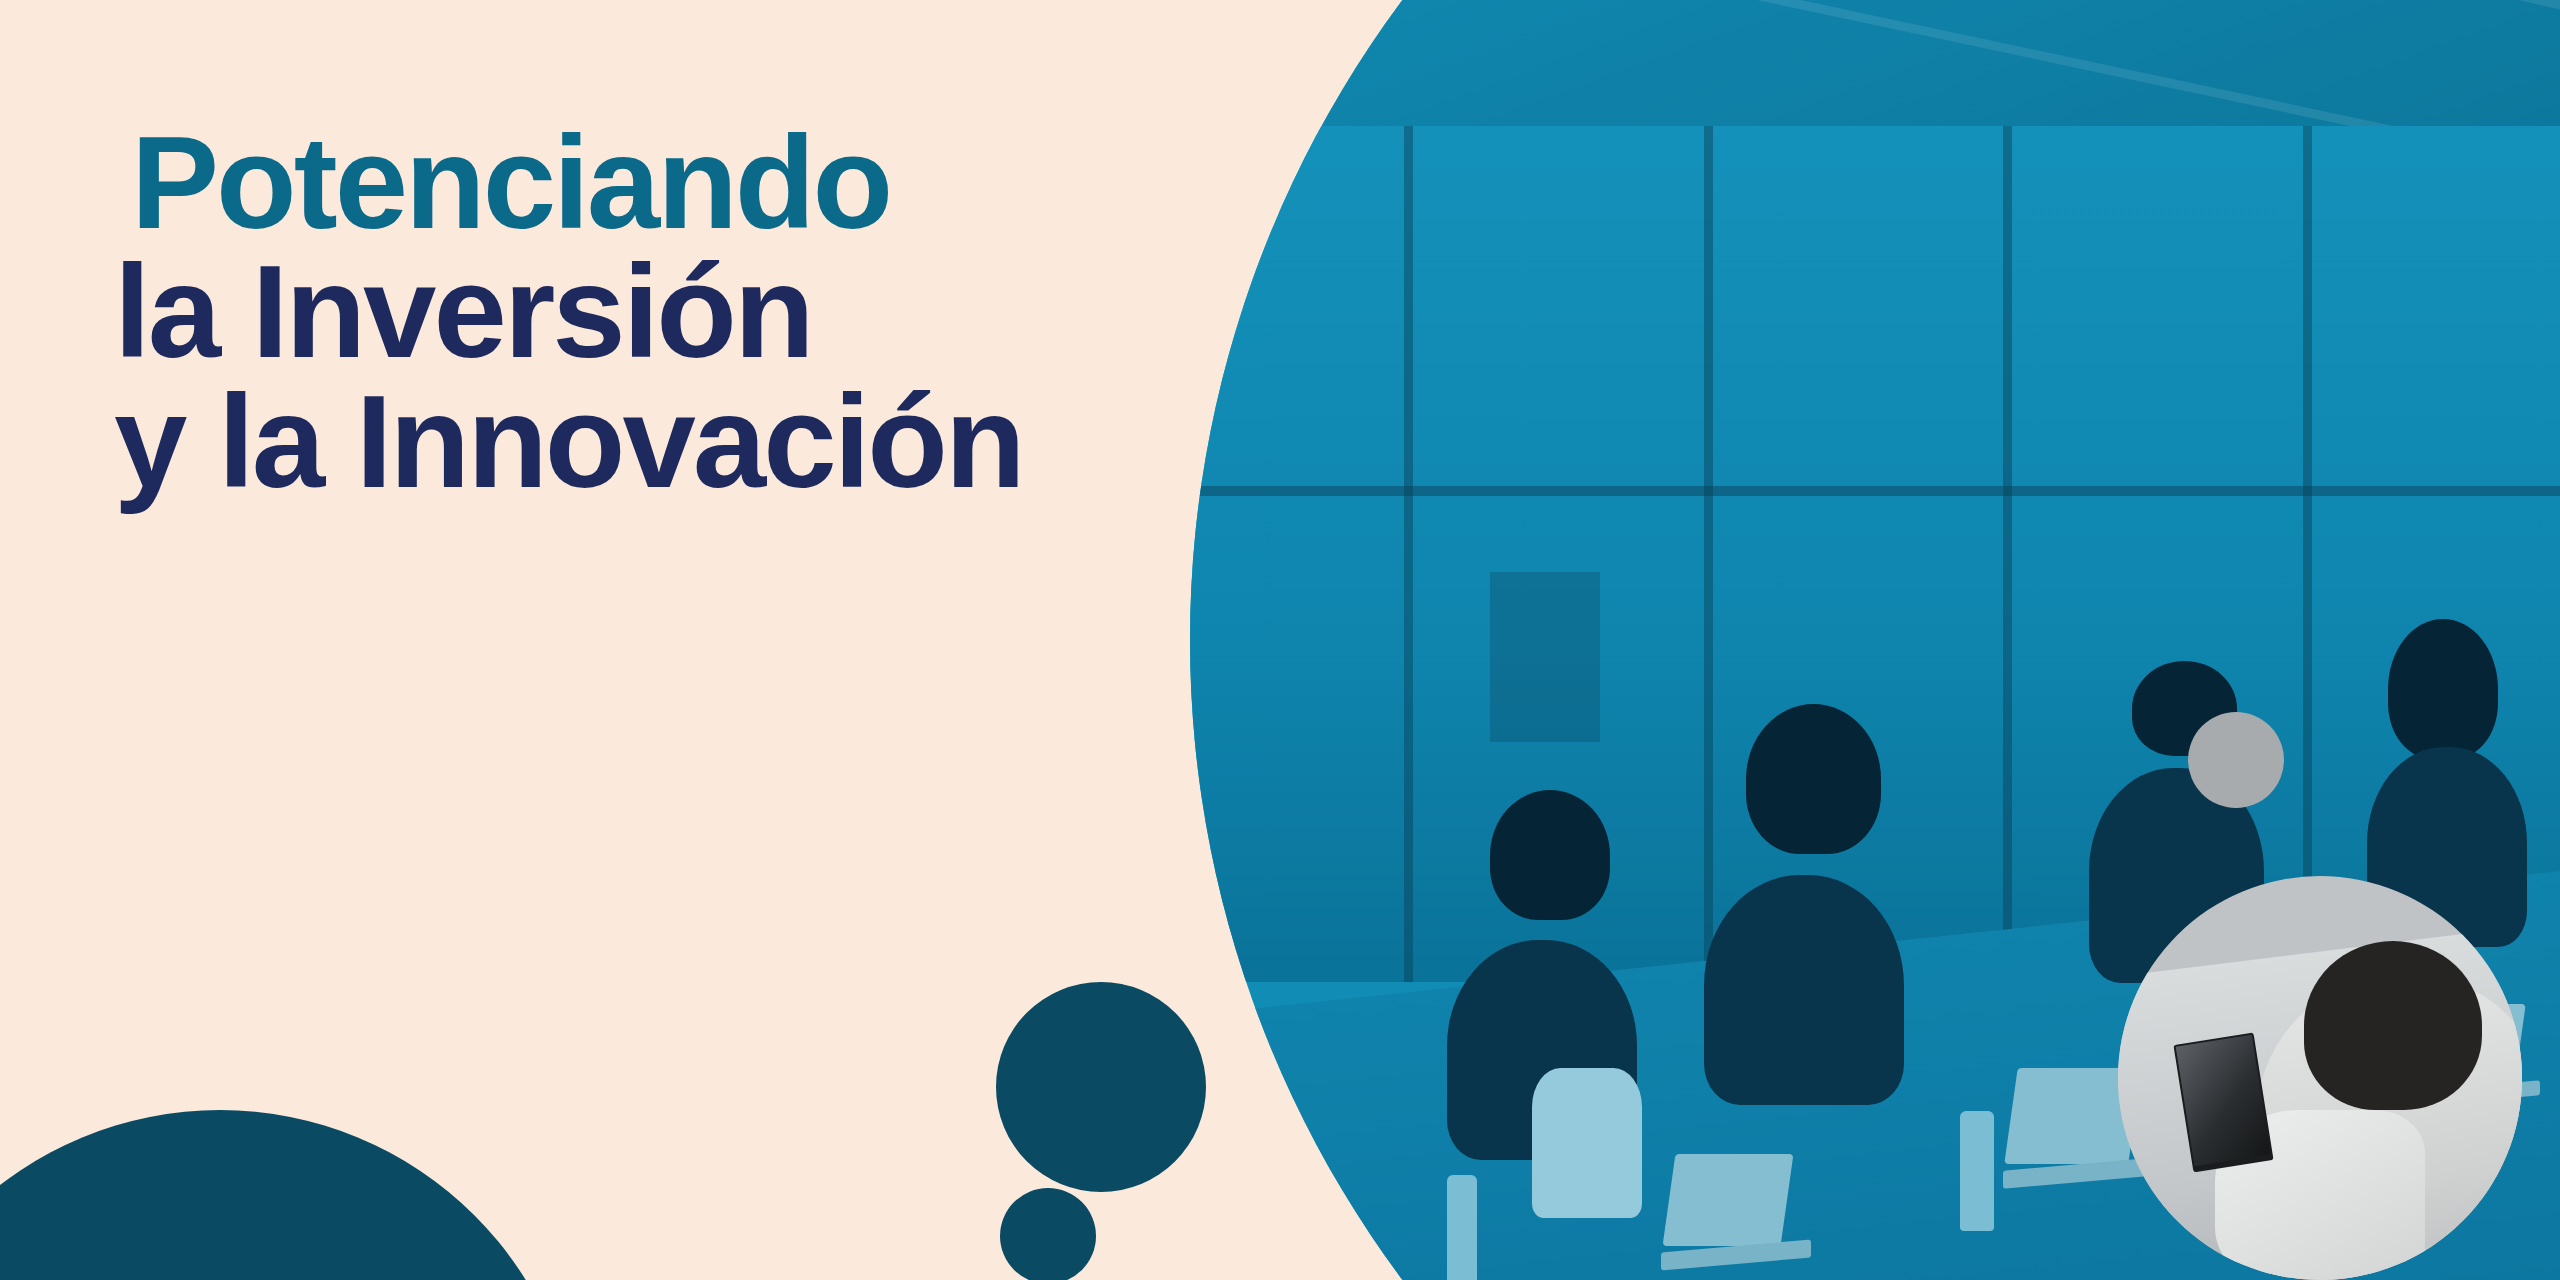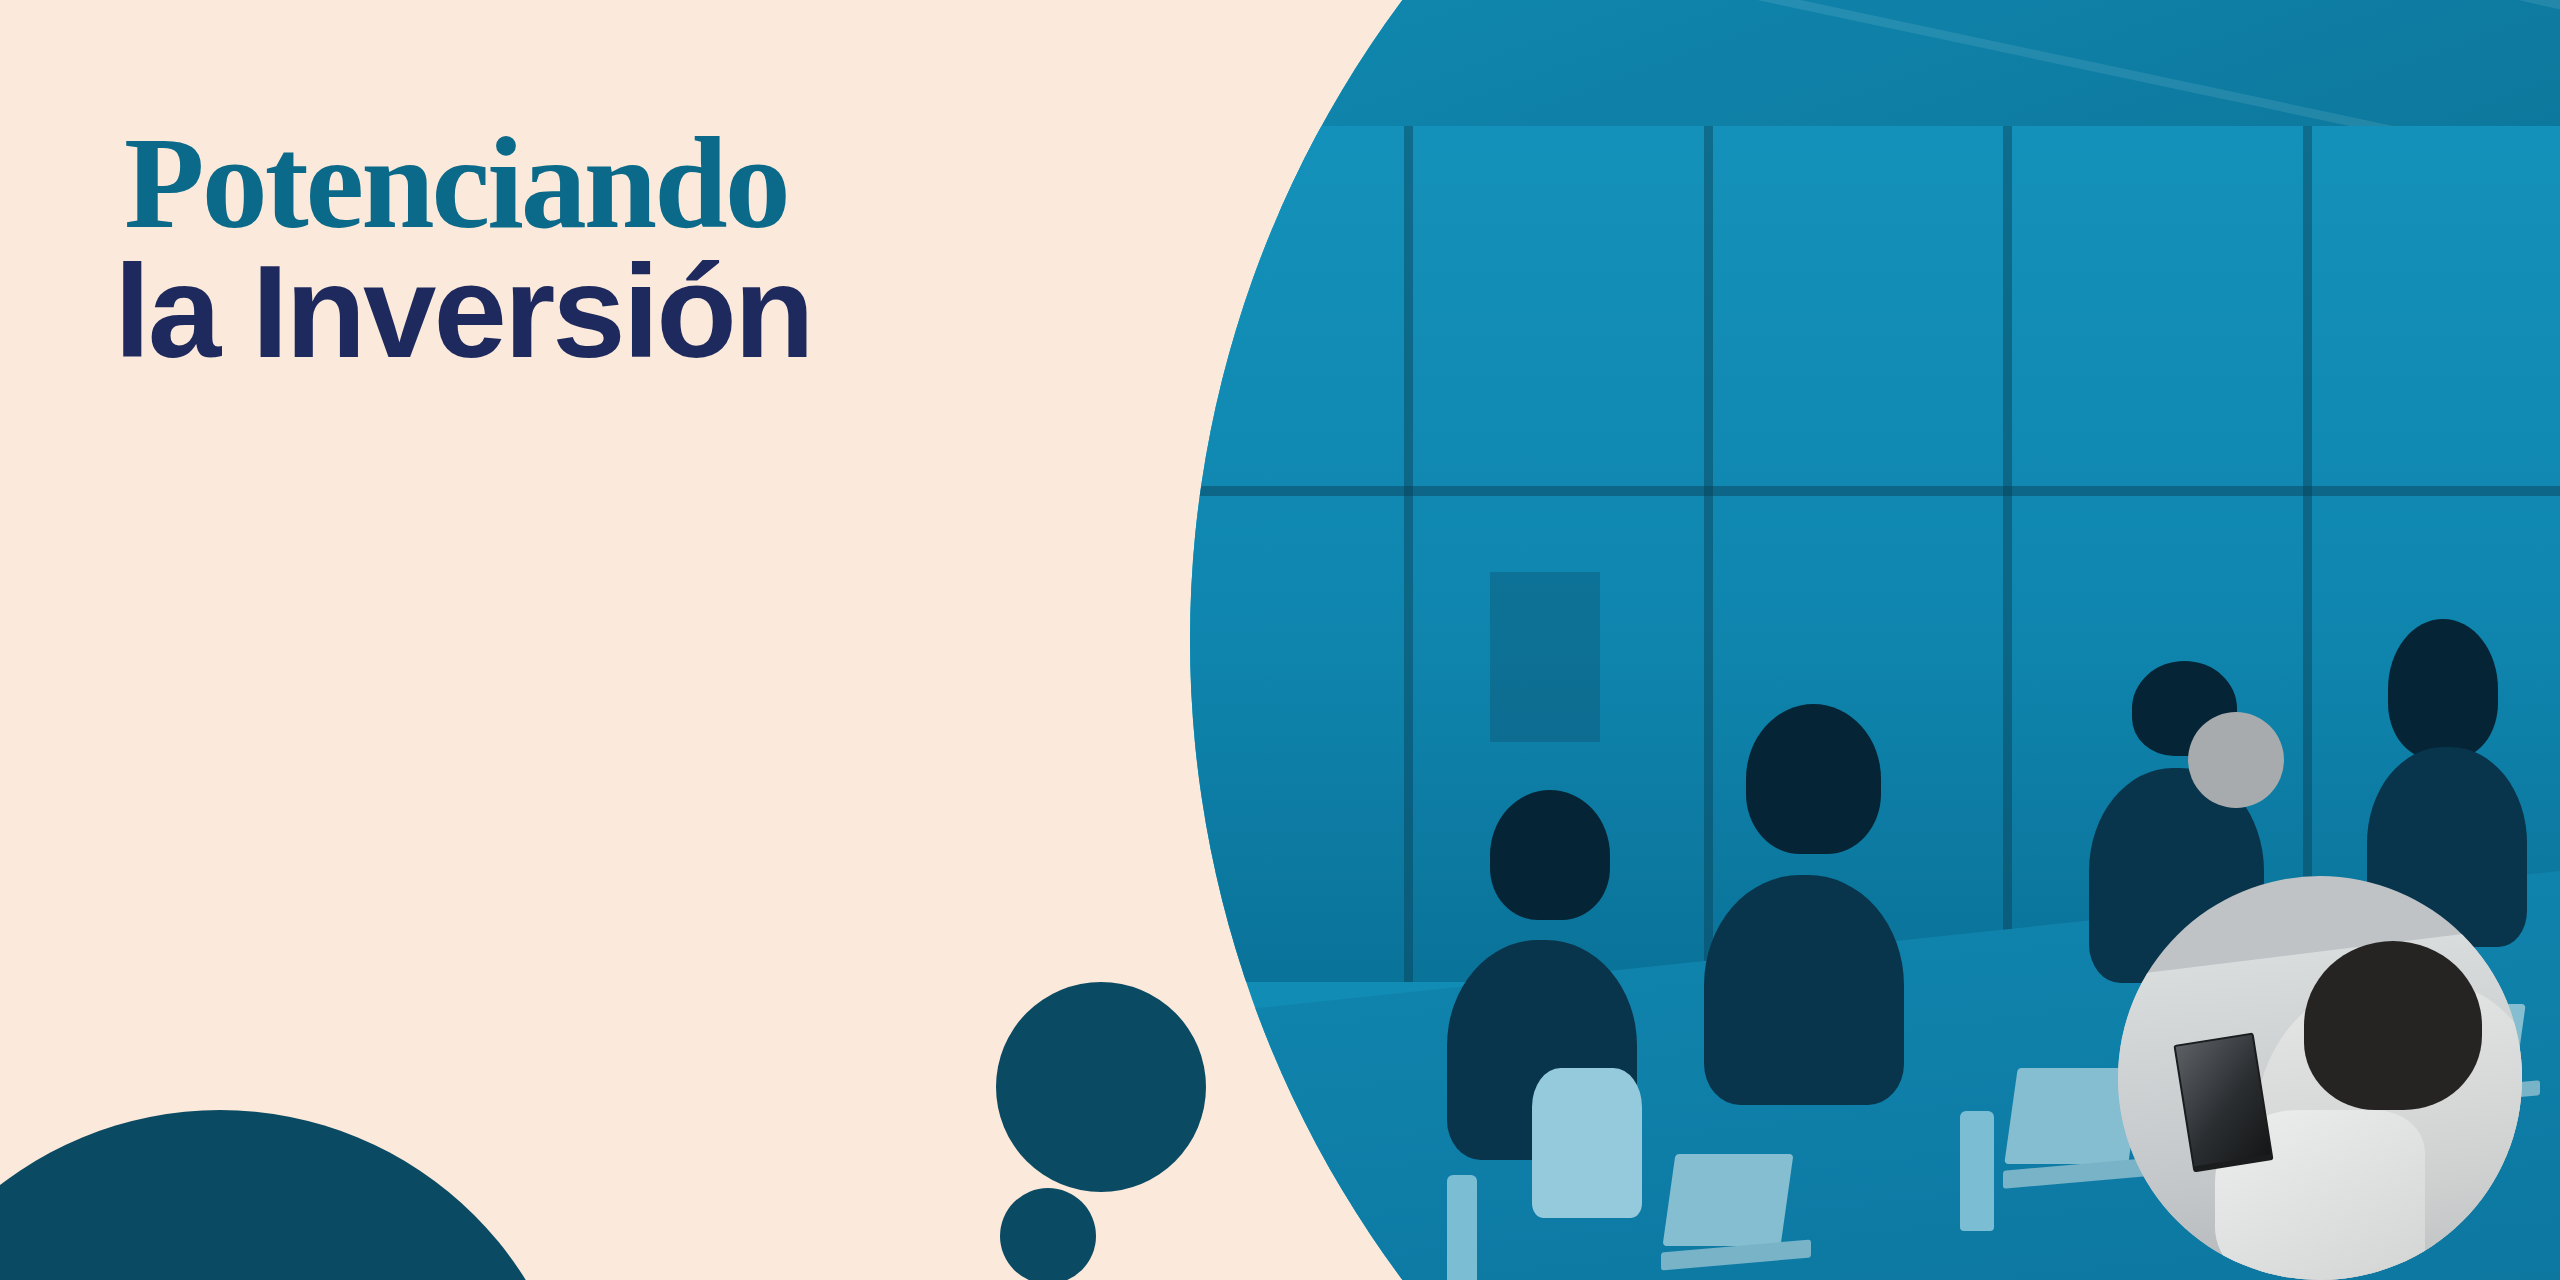--- a/index.html
+++ b/index.html
@@ -33,21 +33,21 @@
     pointer-events:auto;
   }
   .h-line{
     display:block;
     font-weight:700;
     font-size:132px;
     line-height:0.98;
     letter-spacing:-3px;
     white-space:nowrap;
   }
-  .h-line.teal{color:#0B6A89;margin-left:6px;font-family:Liberation Serif, serif;}
+  .h-line.teal{color:#0B6A89;margin-left:13px;}
   .h-line.navy{color:#1E2A5E;margin-left:-4px;}
 
   #subtitle{
     position:absolute;left:118px;top:692px;width:1120px;
     pointer-events:auto;
     text-align:center;
   }
   .sub-line{
     display:block;
     color:#1E2A5E;
@@ -220,16 +220,17 @@
     </div>
   </div>
 
   <div class="deco-circle" id="circle-big"></div>
   <div class="deco-circle" id="circle-small"></div>
 
   <div id="text-block">
     <div id="headline">
       <span class="h-line teal">Potenciando</span>
       <span class="h-line navy">la Inversión</span>
+      <span class="h-line navy">y la Innovación</span>
     </div>
   </div>
 
 </div>
 
 </body></html>

